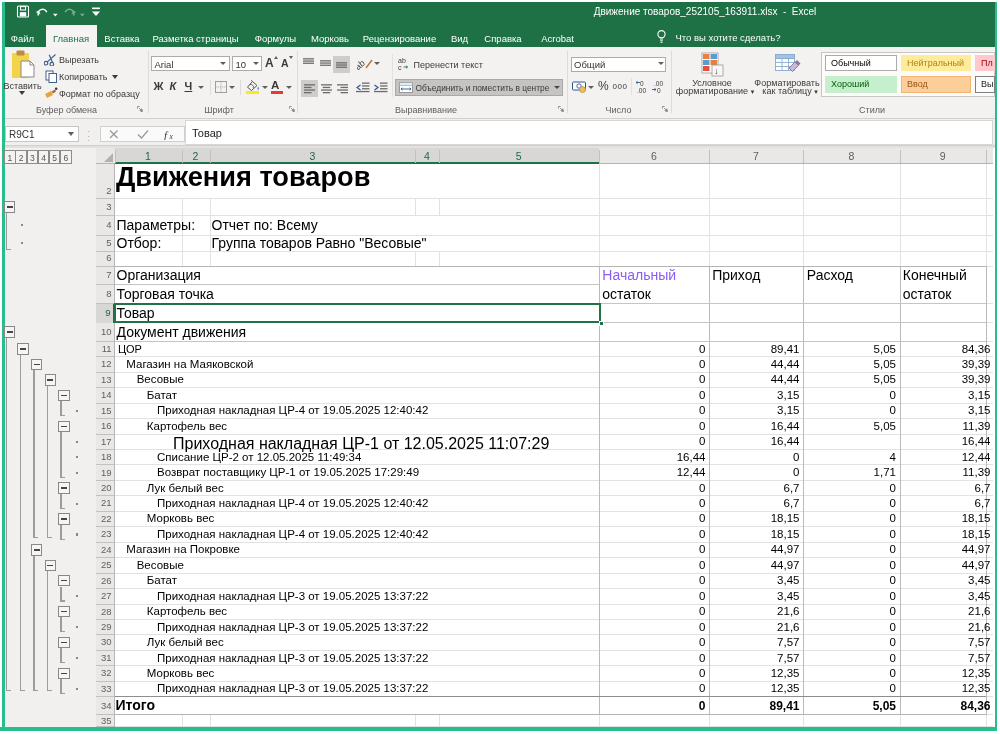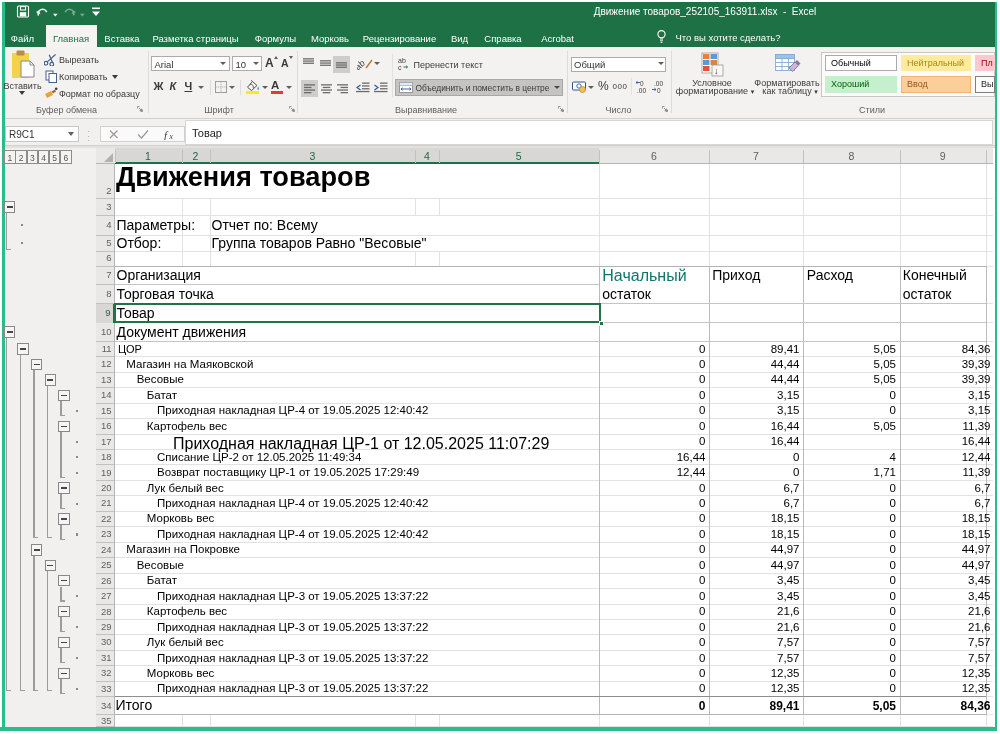--- a/index.html
+++ b/index.html
@@ -444,21 +444,21 @@
 <div class="a" style="left:114.7px;top:322.3px;width:871px;height:0.8px;background:#c6c5c4"></div>
 <div class="a" style="left:114.7px;top:341.1px;width:871px;height:0.8px;background:#c6c5c4"></div>
 <div class="a" style="left:114.7px;top:696.2px;width:871px;height:1px;background:#8f8e8d"></div>
 <div class="a" style="left:114.7px;top:714.2px;width:871px;height:0.9px;background:#b5b4b3"></div>
 <div class="a" style="left:116px;top:161.3px;white-space:nowrap;font-size:27.2px;font-weight:bold;color:#000;line-height:31px">Движения товаров</div>
 <div class="a" style="left:116.5px;top:217.2px;white-space:nowrap;font-size:14px;color:#000">Параметры:</div>
 <div class="a" style="left:211.5px;top:217.2px;white-space:nowrap;font-size:14px;color:#000">Отчет по: Всему</div>
 <div class="a" style="left:116.5px;top:234.9px;white-space:nowrap;font-size:14px;color:#000">Отбор:</div>
 <div class="a" style="left:211.5px;top:234.9px;white-space:nowrap;font-size:14px;color:#000">Группа товаров Равно "Весовые"</div>
 <div class="a" style="left:116.5px;top:266.9px;white-space:nowrap;font-size:14px;color:#000">Организация</div>
-<div class="a" style="left:602.3px;top:266.9px;white-space:nowrap;font-size:16px;color:#0f766e">Начальный</div>
+<div class="a" style="left:602.3px;top:266.9px;white-space:nowrap;font-size:14px;color:#8b5cf6">Начальный</div>
 <div class="a" style="left:712.2px;top:266.9px;white-space:nowrap;font-size:14px;color:#000">Приход</div>
 <div class="a" style="left:806.8px;top:266.9px;white-space:nowrap;font-size:14px;color:#000">Расход</div>
 <div class="a" style="left:902.8px;top:266.9px;white-space:nowrap;font-size:14px;color:#000">Конечный</div>
 <div class="a" style="left:116.5px;top:285.8px;white-space:nowrap;font-size:14px;color:#000">Торговая точка</div>
 <div class="a" style="left:602.3px;top:285.8px;white-space:nowrap;font-size:14px;color:#000">остаток</div>
 <div class="a" style="left:902.8px;top:285.8px;white-space:nowrap;font-size:14px;color:#000">остаток</div>
 <div class="a" style="left:116.5px;top:304.9px;white-space:nowrap;font-size:14px;color:#000">Товар</div>
 <div class="a" style="left:116.5px;top:323.9px;white-space:nowrap;font-size:14px;color:#000">Документ движения</div>
 <div class="a" style="left:118px;top:342.5px;white-space:nowrap;font-size:11px;color:#000">ЦОР</div>
 <div class="a" style="left:405.5px;top:342.5px;width:300px;text-align:right;white-space:nowrap;font-size:11.5px;color:#000">0</div>
@@ -567,21 +567,21 @@
 <div class="a" style="left:146.8px;top:666.9px;white-space:nowrap;font-size:11.5px;color:#000">Морковь вес</div>
 <div class="a" style="left:405.5px;top:666.9px;width:300px;text-align:right;white-space:nowrap;font-size:11.5px;color:#000">0</div>
 <div class="a" style="left:499.5px;top:666.9px;width:300px;text-align:right;white-space:nowrap;font-size:11.5px;color:#000">12,35</div>
 <div class="a" style="left:596px;top:666.9px;width:300px;text-align:right;white-space:nowrap;font-size:11.5px;color:#000">0</div>
 <div class="a" style="left:690.5px;top:666.9px;width:300px;text-align:right;white-space:nowrap;font-size:11.5px;color:#000">12,35</div>
 <div class="a" style="left:157px;top:682.4px;white-space:nowrap;font-size:11.5px;color:#000">Приходная накладная ЦР-3 от 19.05.2025 13:37:22</div>
 <div class="a" style="left:405.5px;top:682.4px;width:300px;text-align:right;white-space:nowrap;font-size:11.5px;color:#000">0</div>
 <div class="a" style="left:499.5px;top:682.4px;width:300px;text-align:right;white-space:nowrap;font-size:11.5px;color:#000">12,35</div>
 <div class="a" style="left:596px;top:682.4px;width:300px;text-align:right;white-space:nowrap;font-size:11.5px;color:#000">0</div>
 <div class="a" style="left:690.5px;top:682.4px;width:300px;text-align:right;white-space:nowrap;font-size:11.5px;color:#000">12,35</div>
-<div class="a" style="left:115.5px;top:697.2px;white-space:nowrap;font-size:14px;font-weight:normal;color:#000">Итого</div>
+<div class="a" style="left:115.5px;top:697.2px;white-space:nowrap;font-size:14px;font-weight:bold;color:#000">Итого</div>
 <div class="a" style="left:405.5px;top:698.7px;width:300px;text-align:right;white-space:nowrap;font-size:12px;font-weight:bold;color:#000">0</div>
 <div class="a" style="left:499.5px;top:698.7px;width:300px;text-align:right;white-space:nowrap;font-size:12px;font-weight:bold;color:#000">89,41</div>
 <div class="a" style="left:596px;top:698.7px;width:300px;text-align:right;white-space:nowrap;font-size:12px;font-weight:bold;color:#000">5,05</div>
 <div class="a" style="left:690.5px;top:698.7px;width:300px;text-align:right;white-space:nowrap;font-size:12px;font-weight:bold;color:#000">84,36</div>
 <div class="a" style="left:113.7px;top:302.6px;width:487px;height:20.6px;border:2px solid #217346"></div>
 <div class="a" style="left:598.5px;top:320.7px;width:5px;height:5px;background:#217346;border:1px solid #fff"></div>
 <div class="a" style="left:3.8px;top:201.2px;width:11.4px;height:11.4px;background:#f6f5f5;border:1px solid #8a8886"></div>
 <div class="a" style="left:6.5px;top:206.2px;width:6px;height:1.4px;background:#484644"></div>
 <div class="a" style="left:6px;top:212.6px;width:1.4px;height:37.4px;background:#9e9c9a"></div>
 <div class="a" style="left:6px;top:248.8px;width:5px;height:1.2px;background:#9e9c9a"></div>

